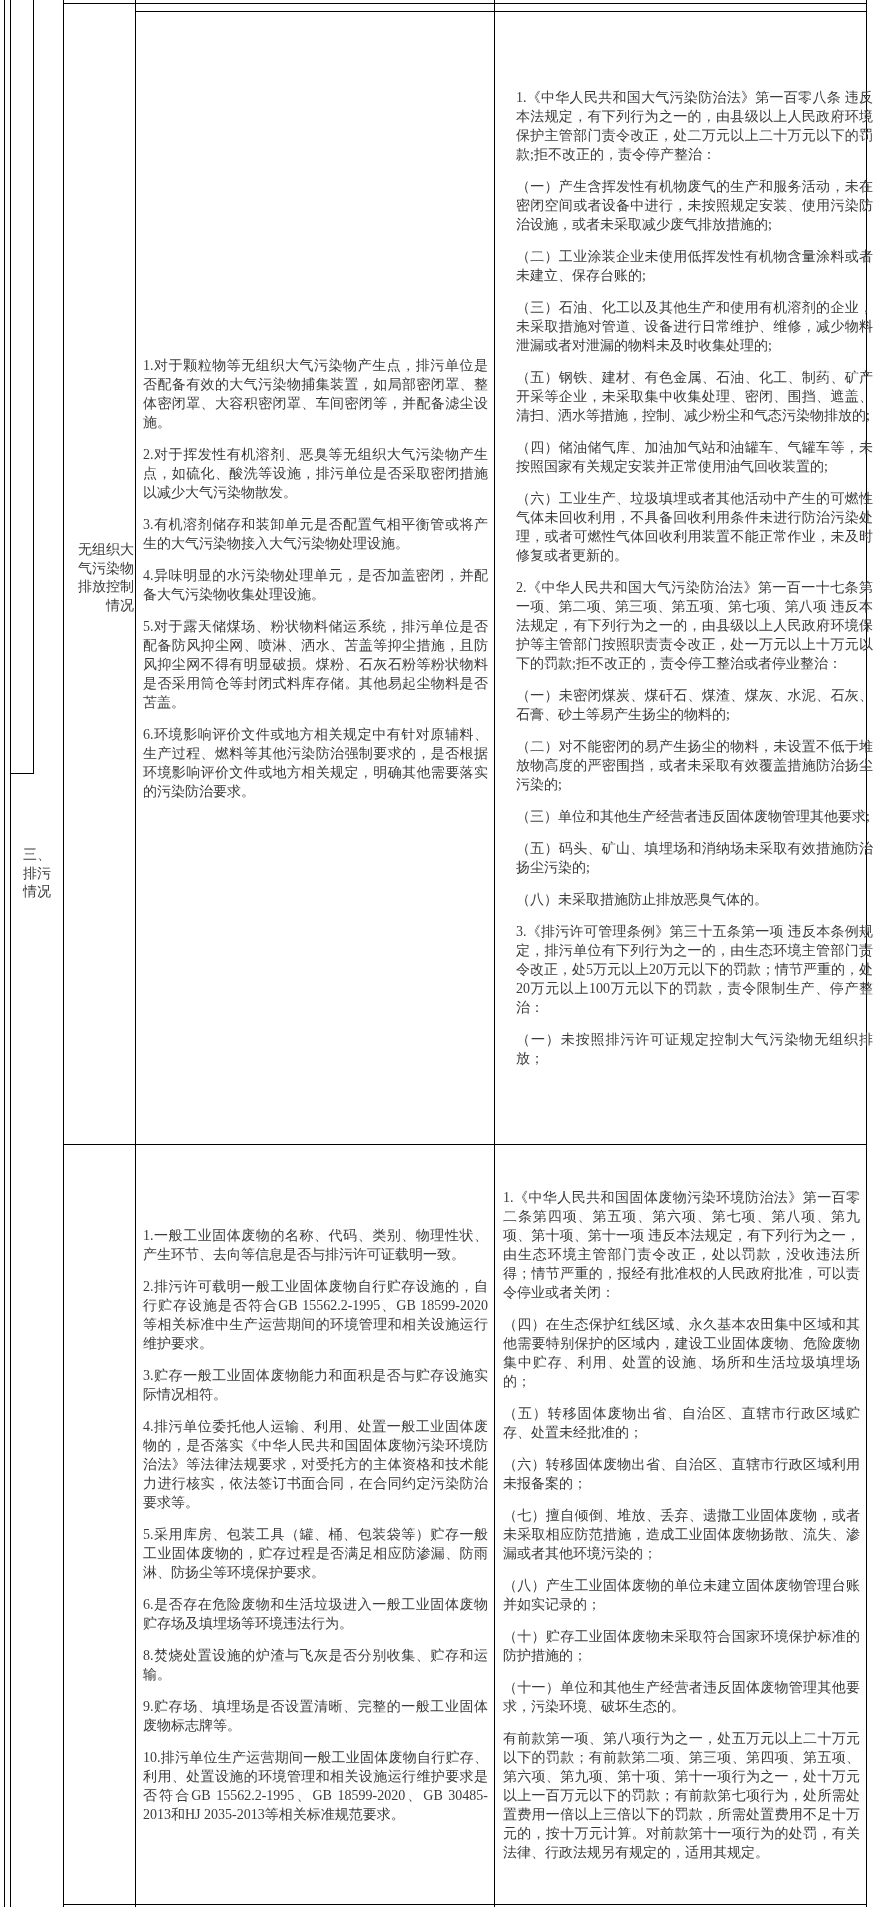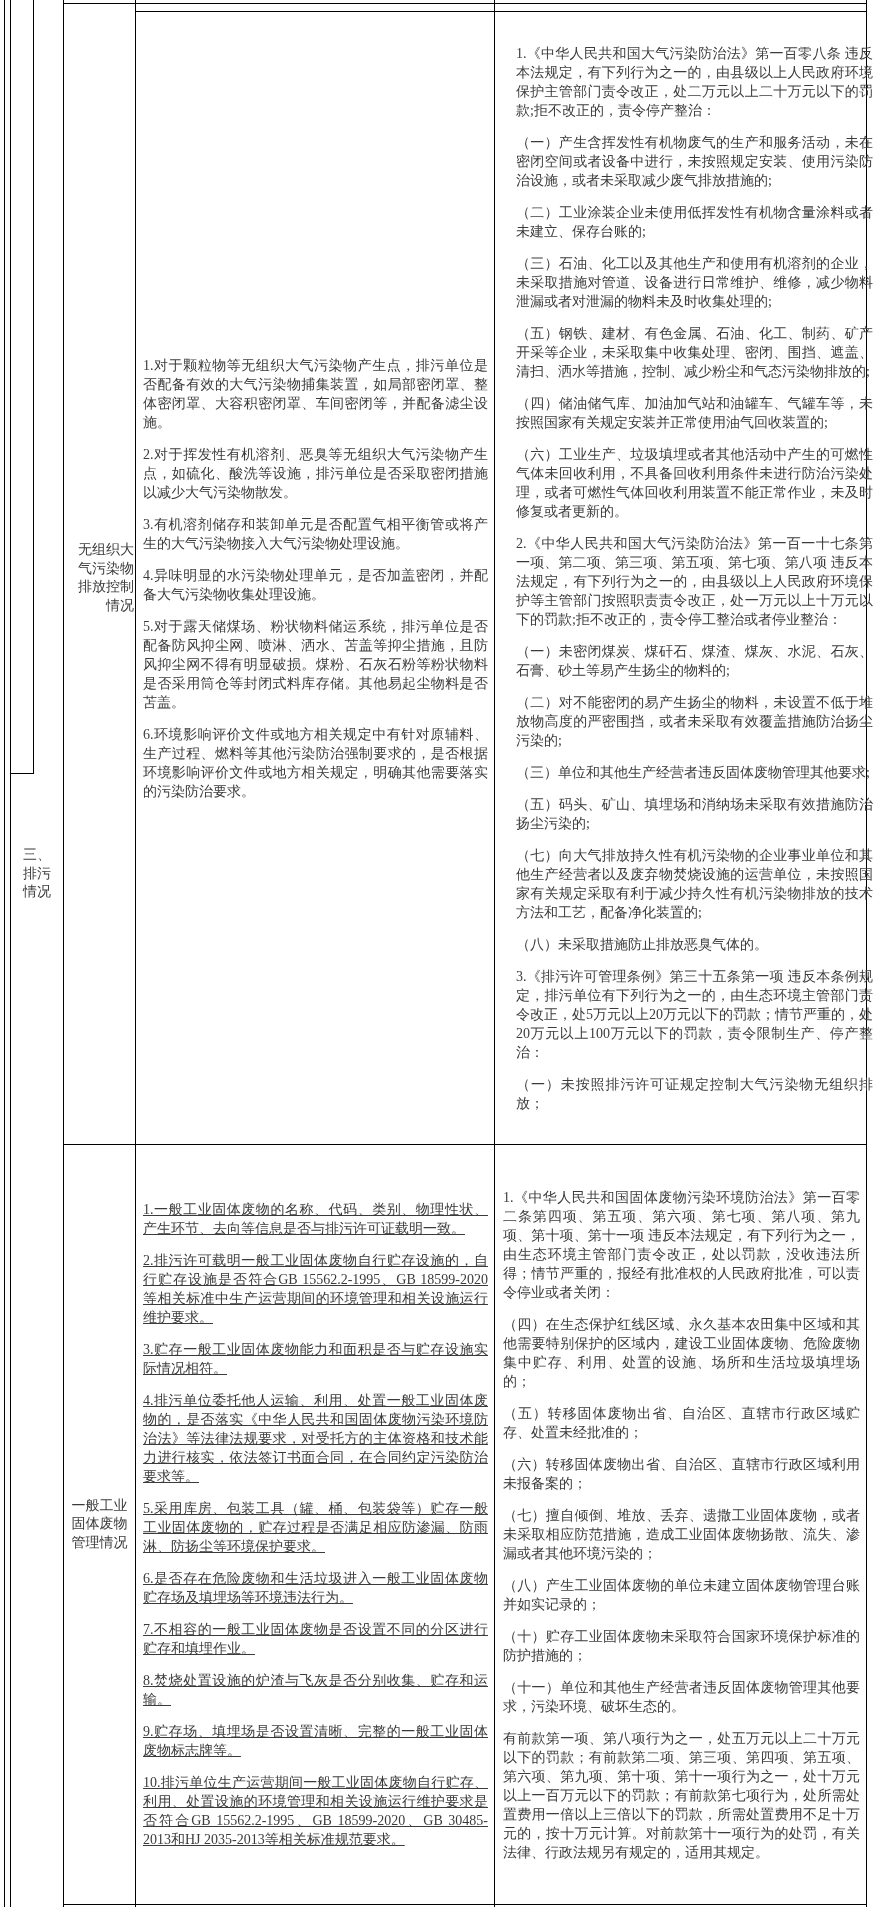--- a/index.html
+++ b/index.html
@@ -56,37 +56,32 @@
       <p>（二）工业涂装企业未使用低挥发性有机物含量涂料或者未建立、保存台账的;</p>
       <p>（三）石油、化工以及其他生产和使用有机溶剂的企业，未采取措施对管道、设备进行日常维护、维修，减少物料泄漏或者对泄漏的物料未及时收集处理的;</p>
       <p>（五）钢铁、建材、有色金属、石油、化工、制药、矿产开采等企业，未采取集中收集处理、密闭、围挡、遮盖、清扫、洒水等措施，控制、减少粉尘和气态污染物排放的;</p>
       <p>（四）储油储气库、加油加气站和油罐车、气罐车等，未按照国家有关规定安装并正常使用油气回收装置的;</p>
       <p>（六）工业生产、垃圾填埋或者其他活动中产生的可燃性气体未回收利用，不具备回收利用条件未进行防治污染处理，或者可燃性气体回收利用装置不能正常作业，未及时修复或者更新的。</p>
       <p>2.《中华人民共和国大气污染防治法》第一百一十七条第一项、第二项、第三项、第五项、第七项、第八项 违反本法规定，有下列行为之一的，由县级以上人民政府环境保护等主管部门按照职责责令改正，处一万元以上十万元以下的罚款;拒不改正的，责令停工整治或者停业整治：</p>
       <p>（一）未密闭煤炭、煤矸石、煤渣、煤灰、水泥、石灰、石膏、砂土等易产生扬尘的物料的;</p>
       <p>（二）对不能密闭的易产生扬尘的物料，未设置不低于堆放物高度的严密围挡，或者未采取有效覆盖措施防治扬尘污染的;</p>
       <p>（三）单位和其他生产经营者违反固体废物管理其他要求;</p>
       <p>（五）码头、矿山、填埋场和消纳场未采取有效措施防治扬尘污染的;</p>
-      <p>（七）向大气排放持久性有机污染物的企业事业单位和其他生产经营者以及废弃物焚烧设施的运营单位，未按照国家有关规定采取有利于减少持久性有机污染物排放的技术方法和工艺，配备净化装置的;</p>
       <p>（八）未采取措施防止排放恶臭气体的。</p>
       <p>3.《排污许可管理条例》第三十五条第一项 违反本条例规定，排污单位有下列行为之一的，由生态环境主管部门责令改正，处5万元以上20万元以下的罚款；情节严重的，处20万元以上100万元以下的罚款，责令限制生产、停产整治：</p>
       <p>（一）未按照排污许可证规定控制大气污染物无组织排放；</p>
     </div>
 
-  <div class="cell center cat" style="left:64px;top:1145px;width:71px;height:759px;padding:0 5px;">
-    <span>一般工业固体废物管理情况</span>
-  </div>
-  <div class="cell" style="left:136px;top:1145px;width:358px;height:759px;padding:0 6px 0 7px;text-decoration:underline;">
+  <div class="cell" style="left:136px;top:1145px;width:358px;height:759px;padding:0 6px 0 7px;">
       <p>1.一般工业固体废物的名称、代码、类别、物理性状、产生环节、去向等信息是否与排污许可证载明一致。</p>
       <p>2.排污许可载明一般工业固体废物自行贮存设施的，自行贮存设施是否符合GB 15562.2-1995、GB 18599-2020等相关标准中生产运营期间的环境管理和相关设施运行维护要求。</p>
       <p>3.贮存一般工业固体废物能力和面积是否与贮存设施实际情况相符。</p>
       <p>4.排污单位委托他人运输、利用、处置一般工业固体废物的，是否落实《中华人民共和国固体废物污染环境防治法》等法律法规要求，对受托方的主体资格和技术能力进行核实，依法签订书面合同，在合同约定污染防治要求等。</p>
       <p>5.采用库房、包装工具（罐、桶、包装袋等）贮存一般工业固体废物的，贮存过程是否满足相应防渗漏、防雨淋、防扬尘等环境保护要求。</p>
       <p>6.是否存在危险废物和生活垃圾进入一般工业固体废物贮存场及填埋场等环境违法行为。</p>
-      <p>7.不相容的一般工业固体废物是否设置不同的分区进行贮存和填埋作业。</p>
       <p>8.焚烧处置设施的炉渣与飞灰是否分别收集、贮存和运输。</p>
       <p>9.贮存场、填埋场是否设置清晰、完整的一般工业固体废物标志牌等。</p>
       <p>10.排污单位生产运营期间一般工业固体废物自行贮存、利用、处置设施的环境管理和相关设施运行维护要求是否符合GB 15562.2-1995、GB 18599-2020、GB 30485-2013和HJ 2035-2013等相关标准规范要求。</p>
     </div>
   <div class="cell" style="left:495px;top:1145px;width:371px;height:759px;padding:0 6px 0 8px;">
       <p>1.《中华人民共和国固体废物污染环境防治法》第一百零二条第四项、第五项、第六项、第七项、第八项、第九项、第十项、第十一项 违反本法规定，有下列行为之一，由生态环境主管部门责令改正，处以罚款，没收违法所得；情节严重的，报经有批准权的人民政府批准，可以责令停业或者关闭：</p>
       <p>（四）在生态保护红线区域、永久基本农田集中区域和其他需要特别保护的区域内，建设工业固体废物、危险废物集中贮存、利用、处置的设施、场所和生活垃圾填埋场的；</p>
       <p>（五）转移固体废物出省、自治区、直辖市行政区域贮存、处置未经批准的；</p>
       <p>（六）转移固体废物出省、自治区、直辖市行政区域利用未报备案的；</p>
       <p>（七）擅自倾倒、堆放、丢弃、遗撒工业固体废物，或者未采取相应防范措施，造成工业固体废物扬散、流失、渗漏或者其他环境污染的；</p>

